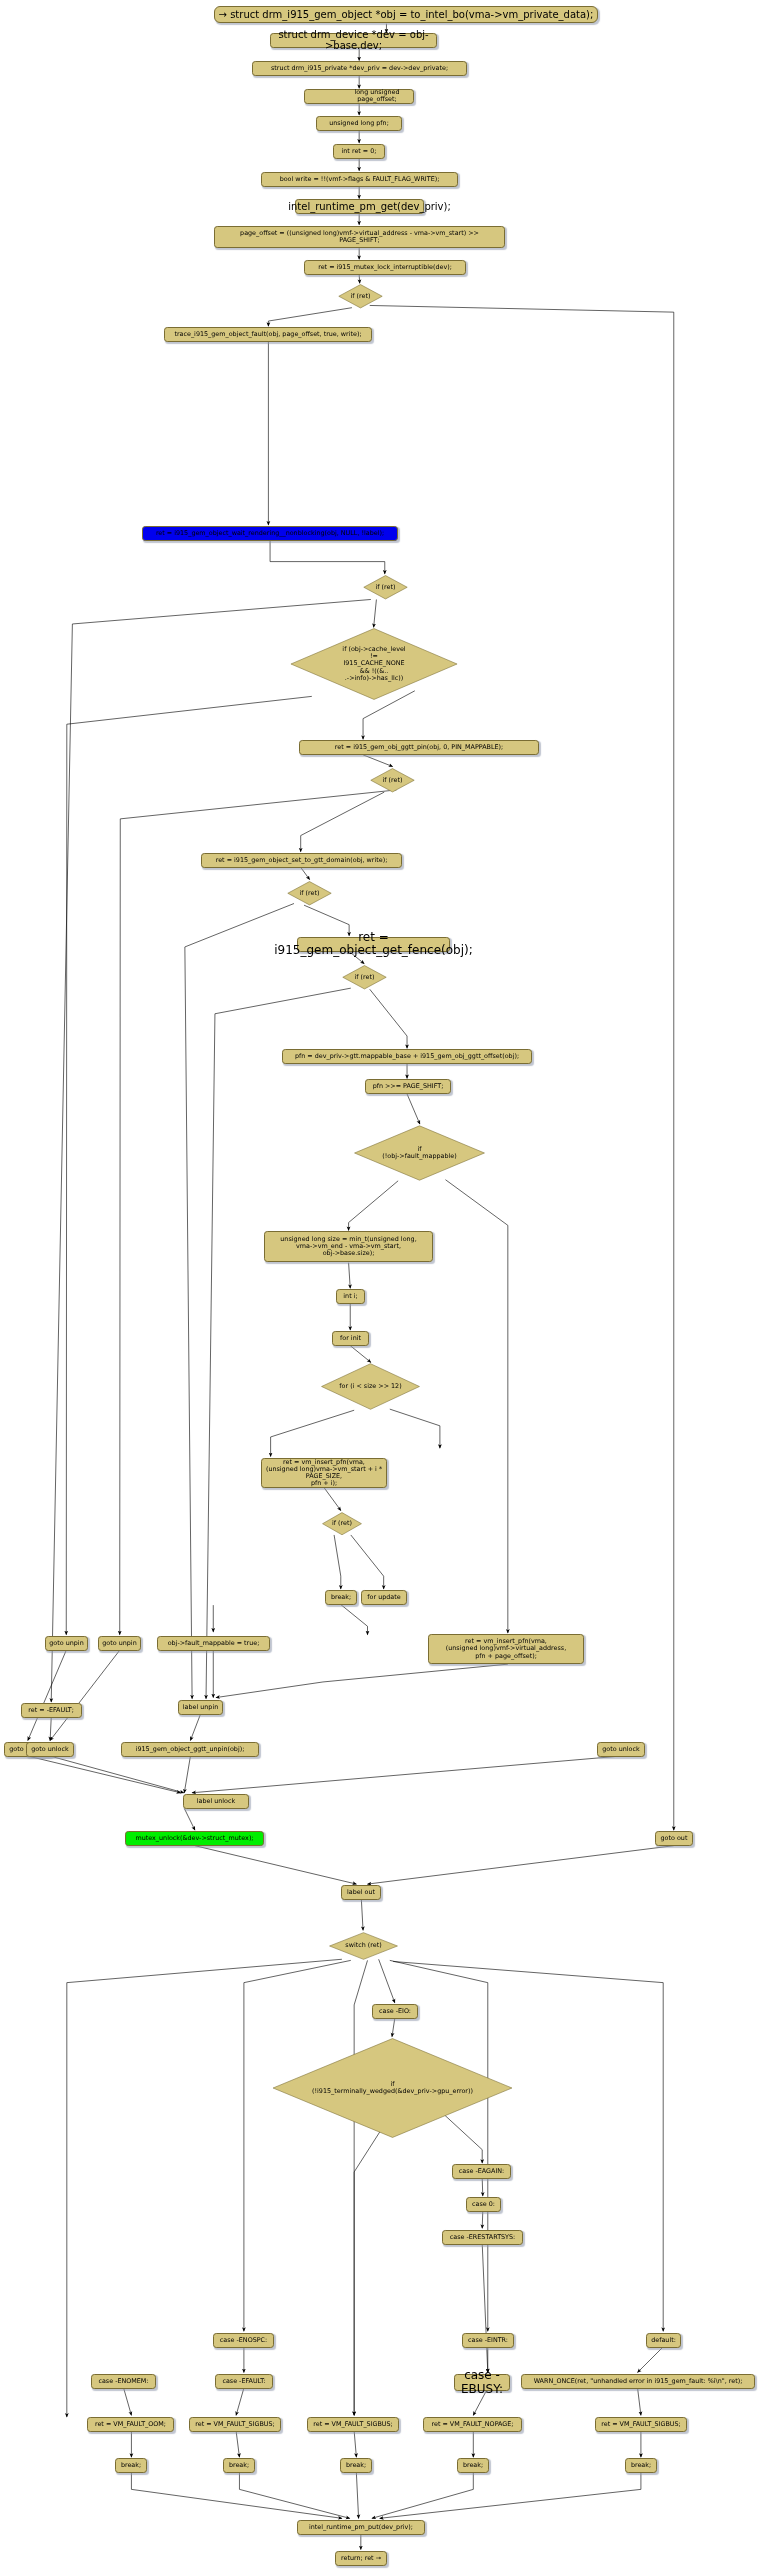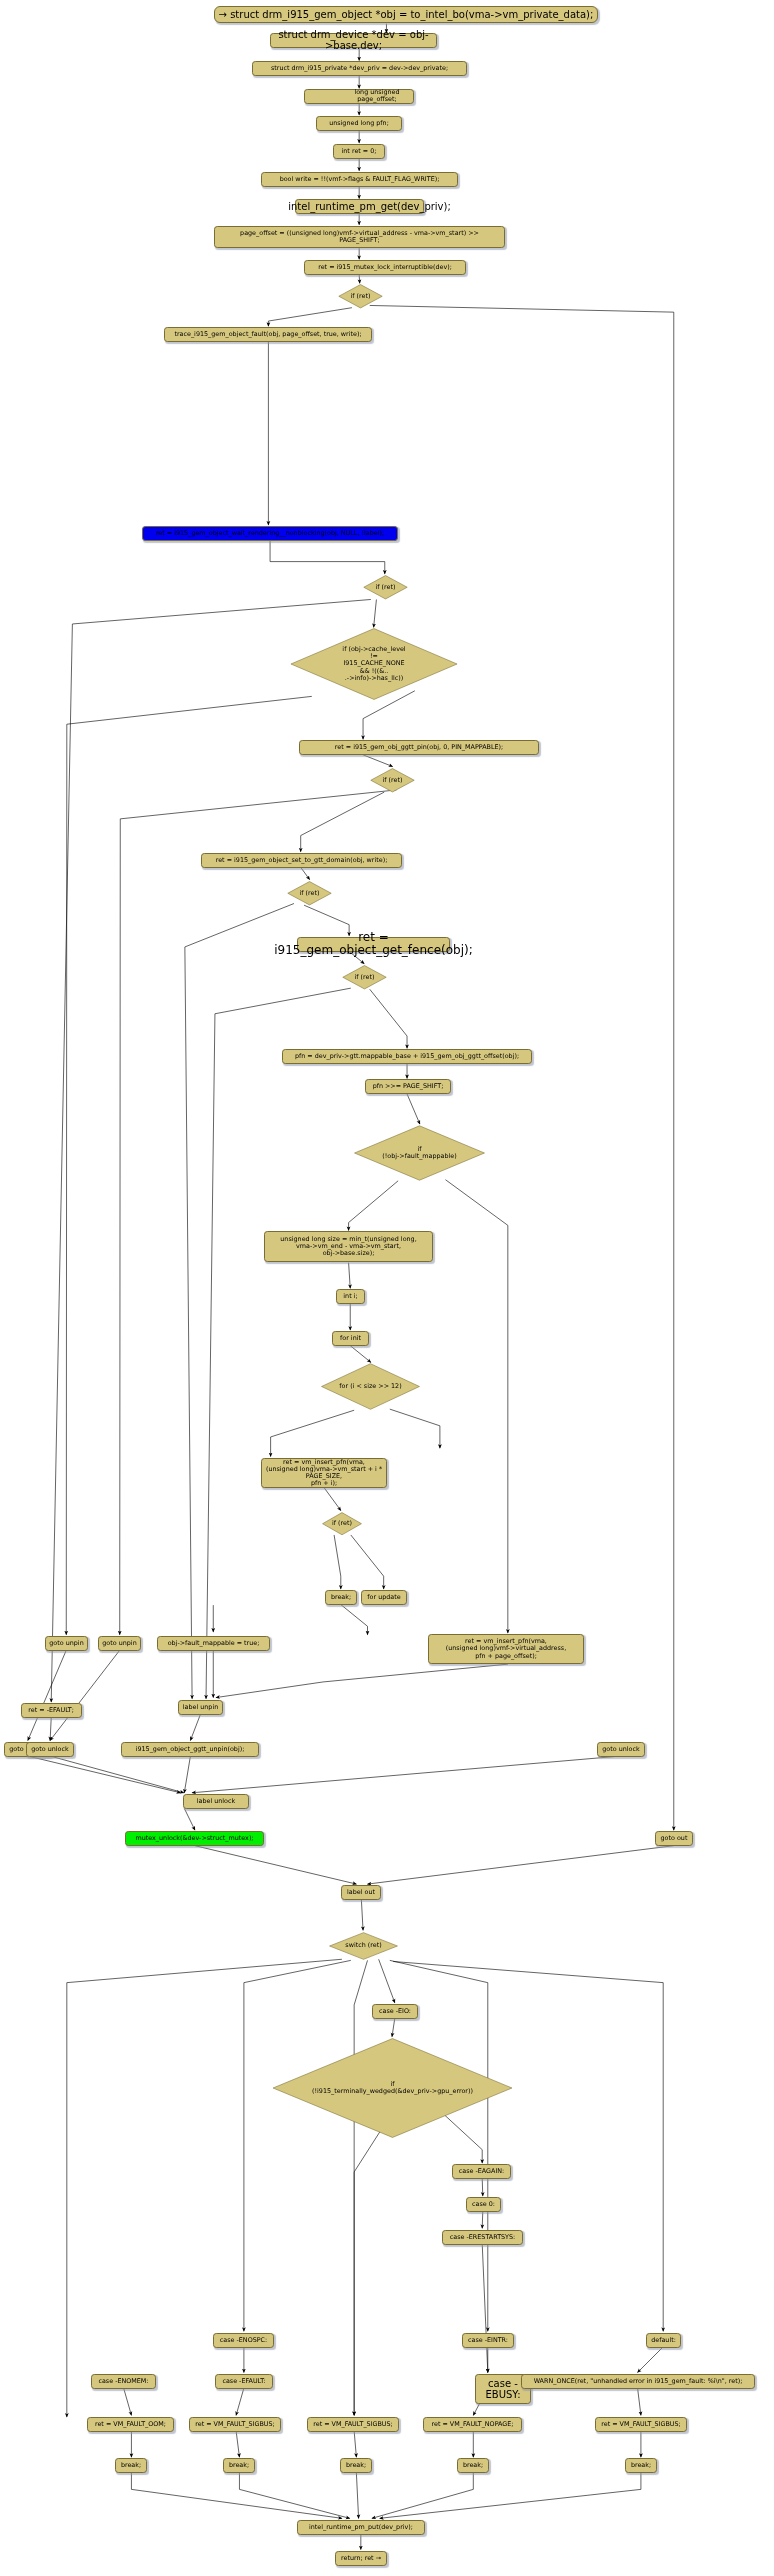--- a/index.html
+++ b/index.html
@@ -212,21 +212,21 @@
         </svg><span class="dlabel">if
 (!i915_terminally_wedged(&amp;dev_priv-&gt;gpu_error))</span></div>
       <div class="node proc" style="left: 452px; top: 2164px; width: 59px; height: 14.5px; font-size: 6.4px;"><span>case -EAGAIN:</span></div>
       <div class="node proc" style="left: 466px; top: 2197px; width: 35px; height: 14.5px; font-size: 6.4px;"><span>case 0:</span></div>
       <div class="node proc" style="left: 442px; top: 2230px; width: 81px; height: 14.5px; font-size: 6.4px;"><span>case -ERESTARTSYS:</span></div>
       <div class="node proc" style="left: 213px; top: 2333px; width: 61px; height: 14.5px; font-size: 6.4px;"><span>case -ENOSPC:</span></div>
       <div class="node proc" style="left: 462px; top: 2333px; width: 52px; height: 14.5px; font-size: 6.4px;"><span>case -EINTR:</span></div>
       <div class="node proc" style="left: 646px; top: 2333px; width: 35px; height: 14.5px; font-size: 6.4px;"><span>default:</span></div>
       <div class="node proc" style="left: 91px; top: 2374px; width: 65px; height: 14.5px; font-size: 6.4px;"><span>case -ENOMEM:</span></div>
       <div class="node proc" style="left: 215px; top: 2374px; width: 58px; height: 14.5px; font-size: 6.4px;"><span>case -EFAULT:</span></div>
-      <div class="node proc" style="left: 475px; top: 2374px; width: 56px; height: 30px; font-size: 10px;"><span>case -EBUSY:</span></div>
+      <div class="node proc" style="left: 454px; top: 2374px; width: 56px; height: 17px; font-size: 12px;"><span>case -EBUSY:</span></div>
       <div class="node proc" style="left: 521px; top: 2374px; width: 234px; height: 14.5px; font-size: 6.4px;"><span>WARN_ONCE(ret, "unhandled error in i915_gem_fault: %i\n", ret);</span></div>
       <div class="node proc" style="left: 87px; top: 2417px; width: 87px; height: 14.5px; font-size: 6.4px;"><span>ret = VM_FAULT_OOM;</span></div>
       <div class="node proc" style="left: 189px; top: 2417px; width: 92px; height: 14.5px; font-size: 6.4px;"><span>ret = VM_FAULT_SIGBUS;</span></div>
       <div class="node proc" style="left: 307px; top: 2417px; width: 92px; height: 14.5px; font-size: 6.4px;"><span>ret = VM_FAULT_SIGBUS;</span></div>
       <div class="node proc" style="left: 423px; top: 2417px; width: 99px; height: 14.5px; font-size: 6.4px;"><span>ret = VM_FAULT_NOPAGE;</span></div>
       <div class="node proc" style="left: 595px; top: 2417px; width: 92px; height: 14.5px; font-size: 6.4px;"><span>ret = VM_FAULT_SIGBUS;</span></div>
       <div class="node proc" style="left: 115px; top: 2458px; width: 32px; height: 14.5px; font-size: 6.4px;"><span>break;</span></div>
       <div class="node proc" style="left: 223px; top: 2458px; width: 32px; height: 14.5px; font-size: 6.4px;"><span>break;</span></div>
       <div class="node proc" style="left: 340px; top: 2458px; width: 32px; height: 14.5px; font-size: 6.4px;"><span>break;</span></div>
       <div class="node proc" style="left: 457px; top: 2458px; width: 32px; height: 14.5px; font-size: 6.4px;"><span>break;</span></div>

